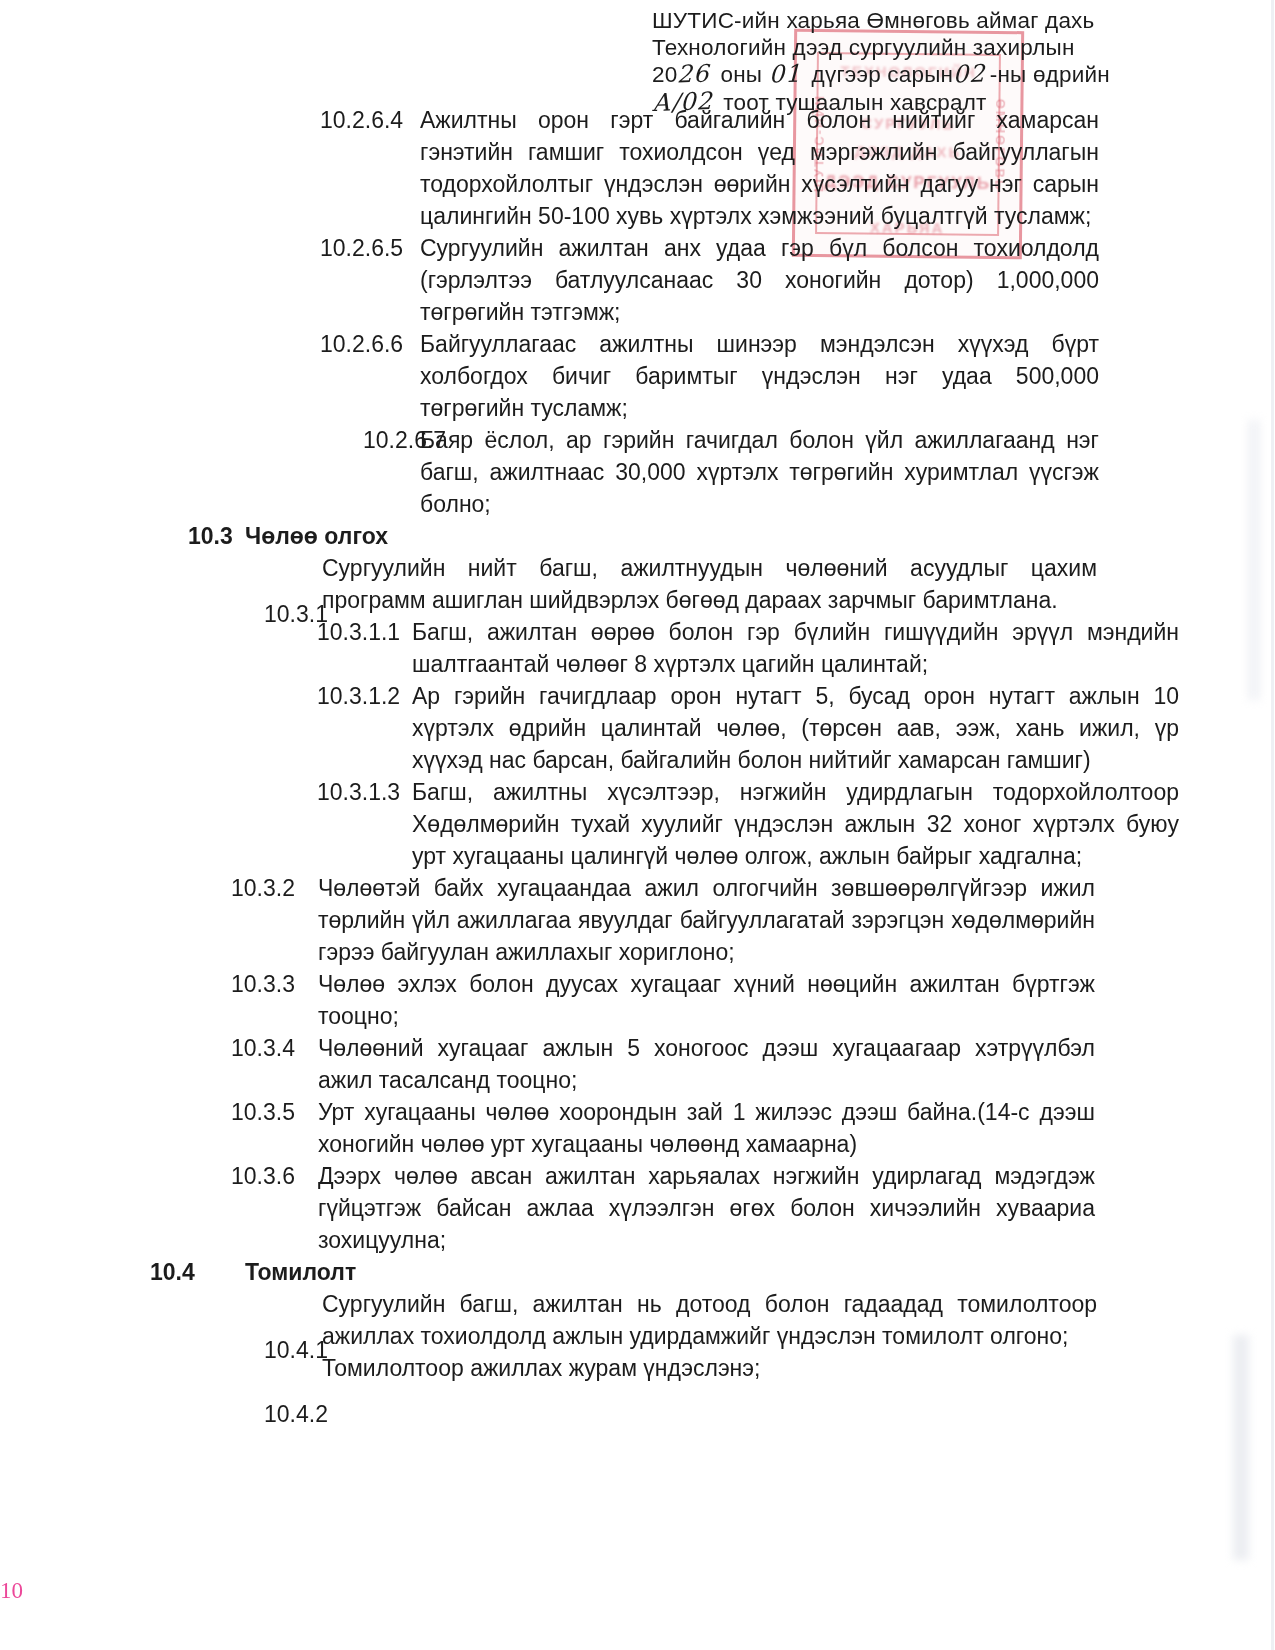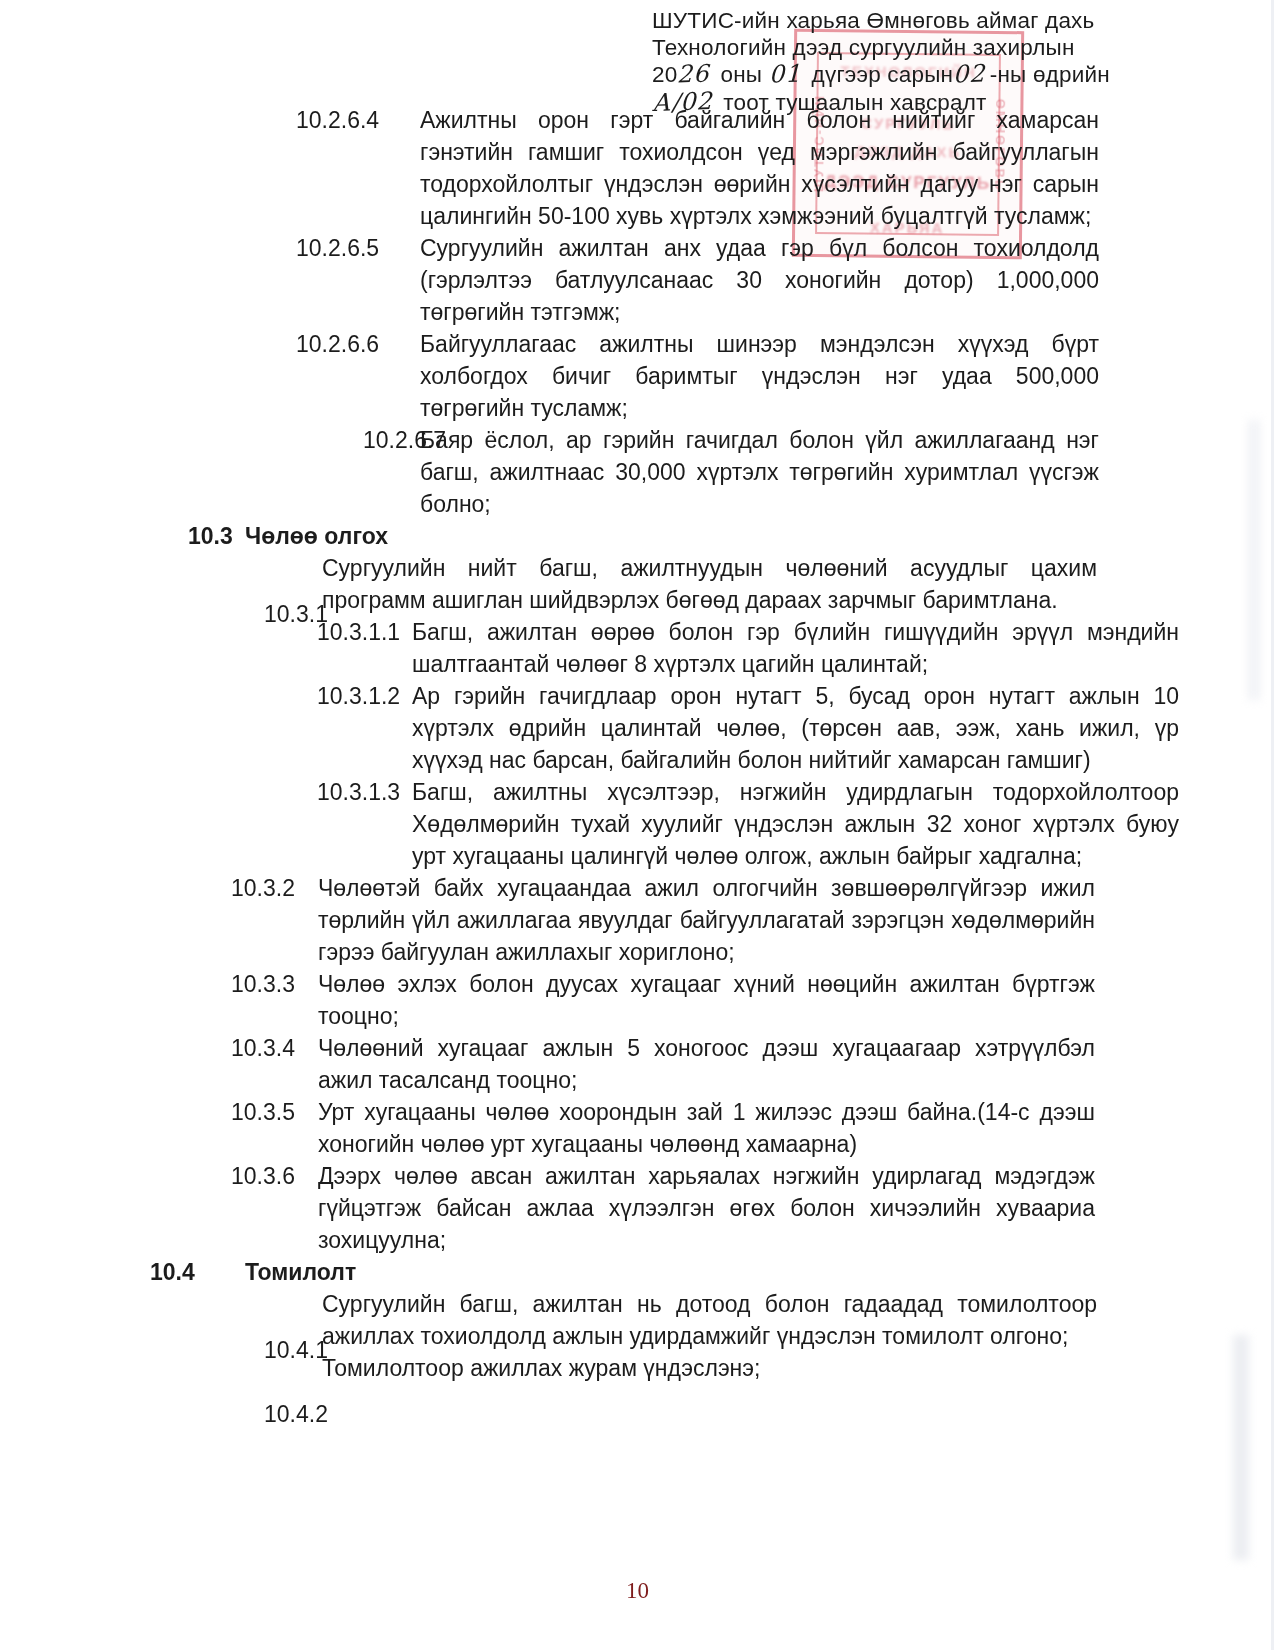--- a/index.html
+++ b/index.html
@@ -62,42 +62,42 @@
   
   .body{
     position:absolute;left:0;top:104px;width:1275px;
     font-size:23px;line-height:32px;
     z-index:2;
   }
   .item{position:relative;text-align:justify;}
   .item .num{position:absolute;top:0;white-space:nowrap;text-align:left;}
   
   .i-a{padding-left:420px;padding-right:176px;}
-  .i-a .num{left:296px;}
+  .i-a .num{left:320px;}
   .i-a.n7 .num{left:320px;margin-left:43px;}
   
   .i-h{font-weight:bold;padding-left:245px;padding-right:176px;text-align:left;}
   .i-h.h103 .num{left:188px;}
   .i-h.h104 .num{left:150px;}
   
   .i-b1{padding-left:322px;padding-right:178px;}
   .i-b1 .num{left:264px;margin-top:46px;}
   
   .i-b2{padding-left:318px;padding-right:180px;}
   .i-b2 .num{left:231px;}
   
   .i-c{padding-left:412px;padding-right:96px;}
   .i-c .num{left:317px;}
   .block{display:block;}
   
   .footer{
     position:absolute;left:0;top:1578px;width:1275px;
-    text-align:center;
+    text-align:left;
     font-family:"Liberation Serif",serif;
-    font-size:23px;color:#7f1d1d;
+    font-size:23px;color:#ec4899;
     z-index:2;
   }
   
   .artifact-right-edge{
     position:absolute;right:1px;top:0;width:3px;height:1650px;
     background:#eef0f4;z-index:0;
   }
   .artifact-streak-1{
     position:absolute;left:1233px;top:1335px;width:16px;height:225px;
     background:#eceef2;filter:blur(4px);z-index:0;

